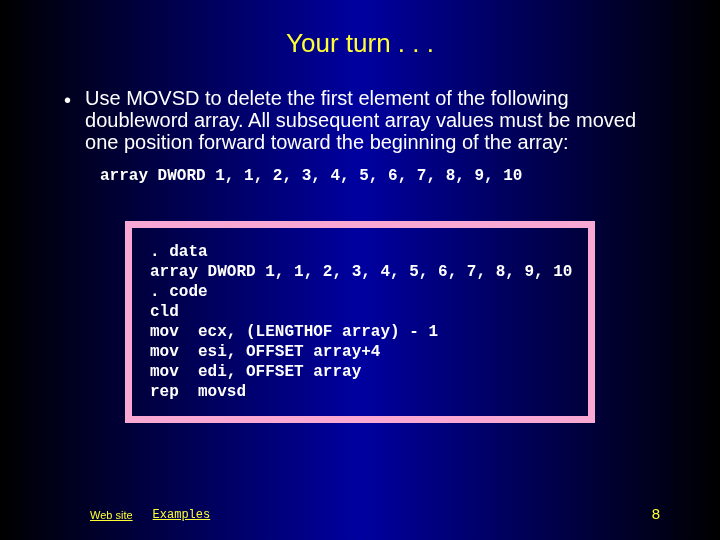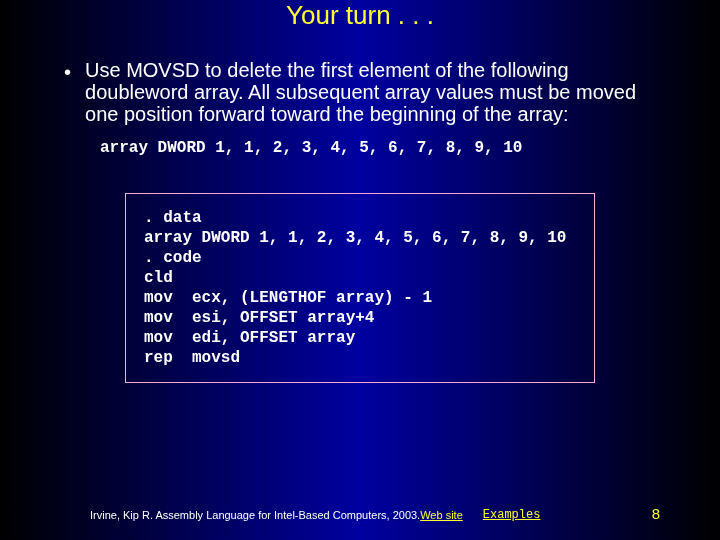--- a/index.html
+++ b/index.html
@@ -7,20 +7,21 @@
   body {
     background: linear-gradient(to right, #000000 0%, #000030 15%, #0000a0 50%, #000030 85%, #000000 100%);
     font-family: Arial, Helvetica, sans-serif;
     color: #ffffff;
     position: relative;
   }
   .title {
     text-align: center;
     font-size: 26px;
     color: #ffff33;
+    padding-top: 28px;
     font-weight: normal;
   }
   .content {
     padding: 28px 56px 0 56px;
   }
   .bullet-row {
     display: flex;
     align-items: flex-start;
   }
   .bullet-mark {
@@ -35,21 +36,21 @@
   }
   .decl {
     font-family: "Courier New", Courier, monospace;
     font-size: 16px;
     font-weight: bold;
     margin-left: 44px;
     margin-top: 14px;
     white-space: pre;
   }
   .codebox {
-    border: 1px solid #f9a8d4;
+    border: 7px solid #f9a8d4;
     margin: 36px auto 0 auto;
     width: 470px;
     padding: 14px 18px 14px 18px;
     font-family: "Courier New", Courier, monospace;
     font-size: 16px;
     font-weight: bold;
     line-height: 20px;
     white-space: pre;
   }
   .footer {
@@ -100,17 +101,16 @@
 array DWORD 1, 1, 2, 3, 4, 5, 6, 7, 8, 9, 10
 . code
 cld
 mov  ecx, (LENGTHOF array) - 1
 mov  esi, OFFSET array+4
 mov  edi, OFFSET array
 rep  movsd</div>
 </div>
 
 <div class="footer">
-  <span class="credit">Irvine, Kip R. Assembly Language for Intel-Based Computers, 2003.</span>
   <span class="weblink">Web site</span>
   <span class="examples">Examples</span>
 </div>
 <div class="pagenum">8</div>
 
 </body></html>

